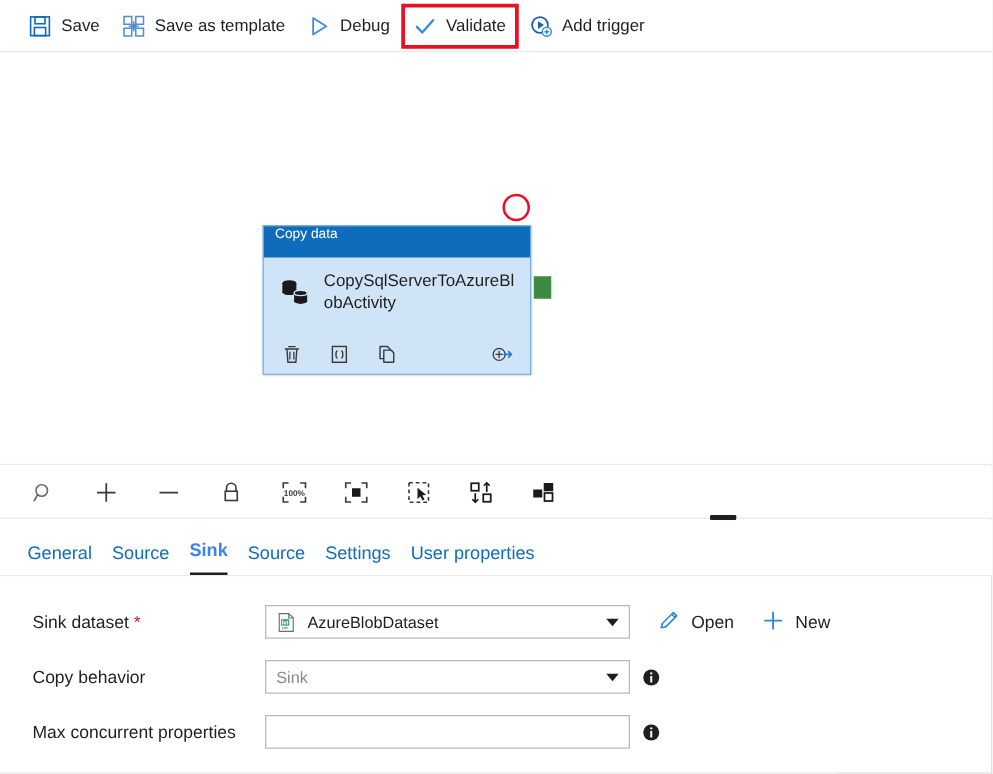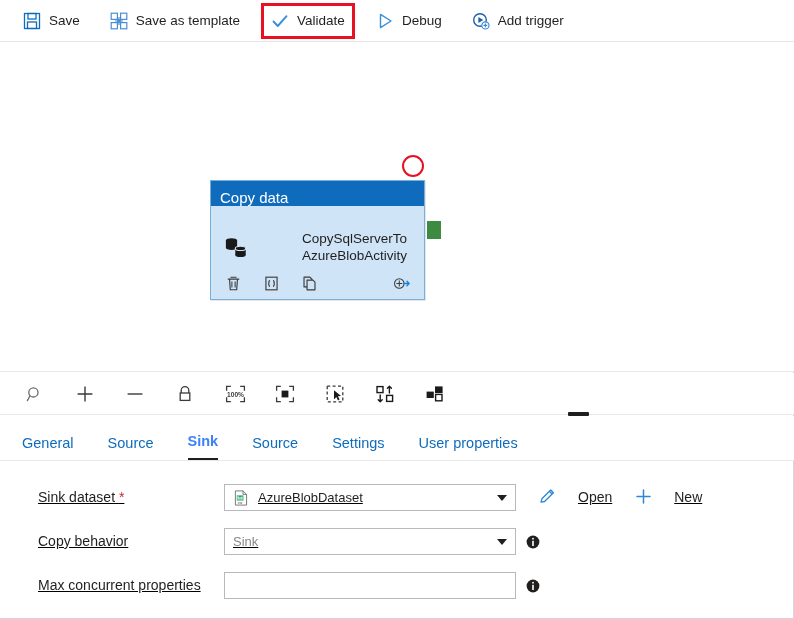--- a/index.html
+++ b/index.html
@@ -19,21 +19,20 @@
   }
 
   
   .toolbar {
     position: absolute; left: 0; top: 0;
     width: 794px; height: 42px;
     display: flex; align-items: center;
     background: #ffffff;
     border-bottom: 1px solid #e6e6e6;
     padding-left: 14px;
-    gap: 12px;
   }
   .tb-item {
     display: flex; align-items: center;
     height: 32px;
     padding: 0 9px;
     cursor: pointer;
     position: relative;
   }
   .tb-item .tb-label {
     font-size: 13.5px;
@@ -68,29 +67,28 @@
     left: 210px; top: 138px;
     width: 215px; height: 120px;
     background: #cfe4f7;
     border: 1px solid #7aafd9;
     box-shadow: 1px 1px 0 rgba(0,0,0,0.10);
   }
   .node-header {
     height: 25px;
     background: #0f6cbd;
     color: #ffffff;
-    font-size: 15px;
-    display: flex; align-items: flex-end;
+    font-size: 11px;
+    display: flex; align-items: flex-start;
     padding-left: 9px;
   }
   .node-body {
     display: flex;
-    padding: 24px 8px 0 10px;
+    padding: 10px 8px 0 10px;
     height: 62px;
-    gap: 43px;
   }
   .node-icon { width: 30px; height: 30px; flex: none; margin-top: 2px; }
   .node-title {
     font-size: 13.5px;
     color: #201f1e;
     line-height: 17px;
     margin-left: 8px;
     word-break: break-word;
   }
   .node-actions {
@@ -132,21 +130,21 @@
     border-radius: 1px;
     cursor: ns-resize;
   }
 
   
   .tabs {
     position: absolute; left: 0; top: 416px;
     width: 794px; height: 45px;
     display: flex; align-items: flex-end;
     padding-left: 22px;
-    gap: 34px;
+    gap: 16px;
     background: #ffffff;
     border-bottom: 1px solid #e9e9e9;
   }
   .tab {
     font-size: 14.5px;
     color: #0f6cbd;
     padding-bottom: 9px;
     cursor: pointer;
     white-space: nowrap;
   }
@@ -154,22 +152,21 @@
     color: #3b82f6;
     font-weight: bold;
     border-bottom: 2px solid #201f1e;
   }
 
   
   .form {
     position: absolute; left: 0; top: 462px;
     width: 668px; height: 156px;
     background: #ffffff;
-    padding: 22px 0 0 16px;
-    text-decoration: underline;
+    padding: 22px 0 0 4px;
   }
   .frow {
     display: flex; align-items: flex-start;
     margin-bottom: 17px;
     padding-left: 22px;
   }
   .flabel {
     width: 186px;
     font-size: 14px;
     color: #201f1e;
@@ -215,21 +212,21 @@
     margin-left: 10px; margin-top: 7px;
     flex: none; cursor: pointer;
   }
   .link-btn {
     display: flex; align-items: center;
     margin-left: 22px; margin-top: 3px;
     cursor: pointer;
     white-space: nowrap;
   }
   .link-btn .lb-label {
-    font-size: 14px; color: #201f1e; margin-left: 21px;
+    font-size: 14px; color: #201f1e; margin-left: 8px;
   }
   .link-btn svg { display: block; flex: none; }
 </style>
 </head>
 <body>
 
 <div id="app">
 
   <div class="toolbar">
 
@@ -247,32 +244,32 @@
         <rect x="1.2" y="1.2" width="6.2" height="6.2" fill="none" stroke="#4a8fd6" stroke-width="1.2"></rect>
         <rect x="10.6" y="1.2" width="6.2" height="6.2" fill="none" stroke="#4a8fd6" stroke-width="1.2"></rect>
         <rect x="1.2" y="10.6" width="6.2" height="6.2" fill="none" stroke="#4a8fd6" stroke-width="1.2"></rect>
         <rect x="10.6" y="10.6" width="6.2" height="6.2" fill="none" stroke="#4a8fd6" stroke-width="1.2"></rect>
         <path d="M5 9 L13 9 M9 5 L9 13" stroke="#4a8fd6" stroke-width="1.2"></path>
         <circle cx="9" cy="9" r="2.1" fill="#4a8fd6"></circle>
       </svg>
       <span class="tb-label">Save as template</span>
     </div>
 
+    <div class="tb-item">
+      <svg class="tb-icon" viewBox="0 0 18 18">
+        <path d="M4.5 2.4 L15 9 L4.5 15.6 Z" fill="none" stroke="#3b8cd9" stroke-width="1.4" stroke-linejoin="round"></path>
+      </svg>
+      <span class="tb-label">Debug</span>
+    </div>
+
     <div class="tb-item highlighted">
       <svg class="tb-icon" viewBox="0 0 18 18">
         <path d="M2.5 9.5 L6.8 14 L15.5 4.2" fill="none" stroke="#3b8cd9" stroke-width="1.9" stroke-linecap="round" stroke-linejoin="round"></path>
       </svg>
       <span class="tb-label">Validate</span>
-    </div>
-
-    <div class="tb-item">
-      <svg class="tb-icon" viewBox="0 0 18 18">
-        <path d="M4.5 2.4 L15 9 L4.5 15.6 Z" fill="none" stroke="#3b8cd9" stroke-width="1.4" stroke-linejoin="round"></path>
-      </svg>
-      <span class="tb-label">Debug</span>
     </div>
 
     <div class="tb-item">
       <svg class="tb-icon" viewBox="0 0 18 18">
         <circle cx="8" cy="8" r="6.3" fill="none" stroke="#1b5fa8" stroke-width="1.4"></circle>
         <path d="M6.4 4.9 L11.2 8 L6.4 11.1 Z" fill="#1b5fa8"></path>
         <circle cx="13.4" cy="13.4" r="3.6" fill="#ffffff" stroke="#3b8cd9" stroke-width="1.2"></circle>
         <path d="M13.4 11.5 L13.4 15.3 M11.5 13.4 L15.3 13.4" stroke="#3b8cd9" stroke-width="1.2"></path>
       </svg>
       <span class="tb-label">Add trigger</span>

